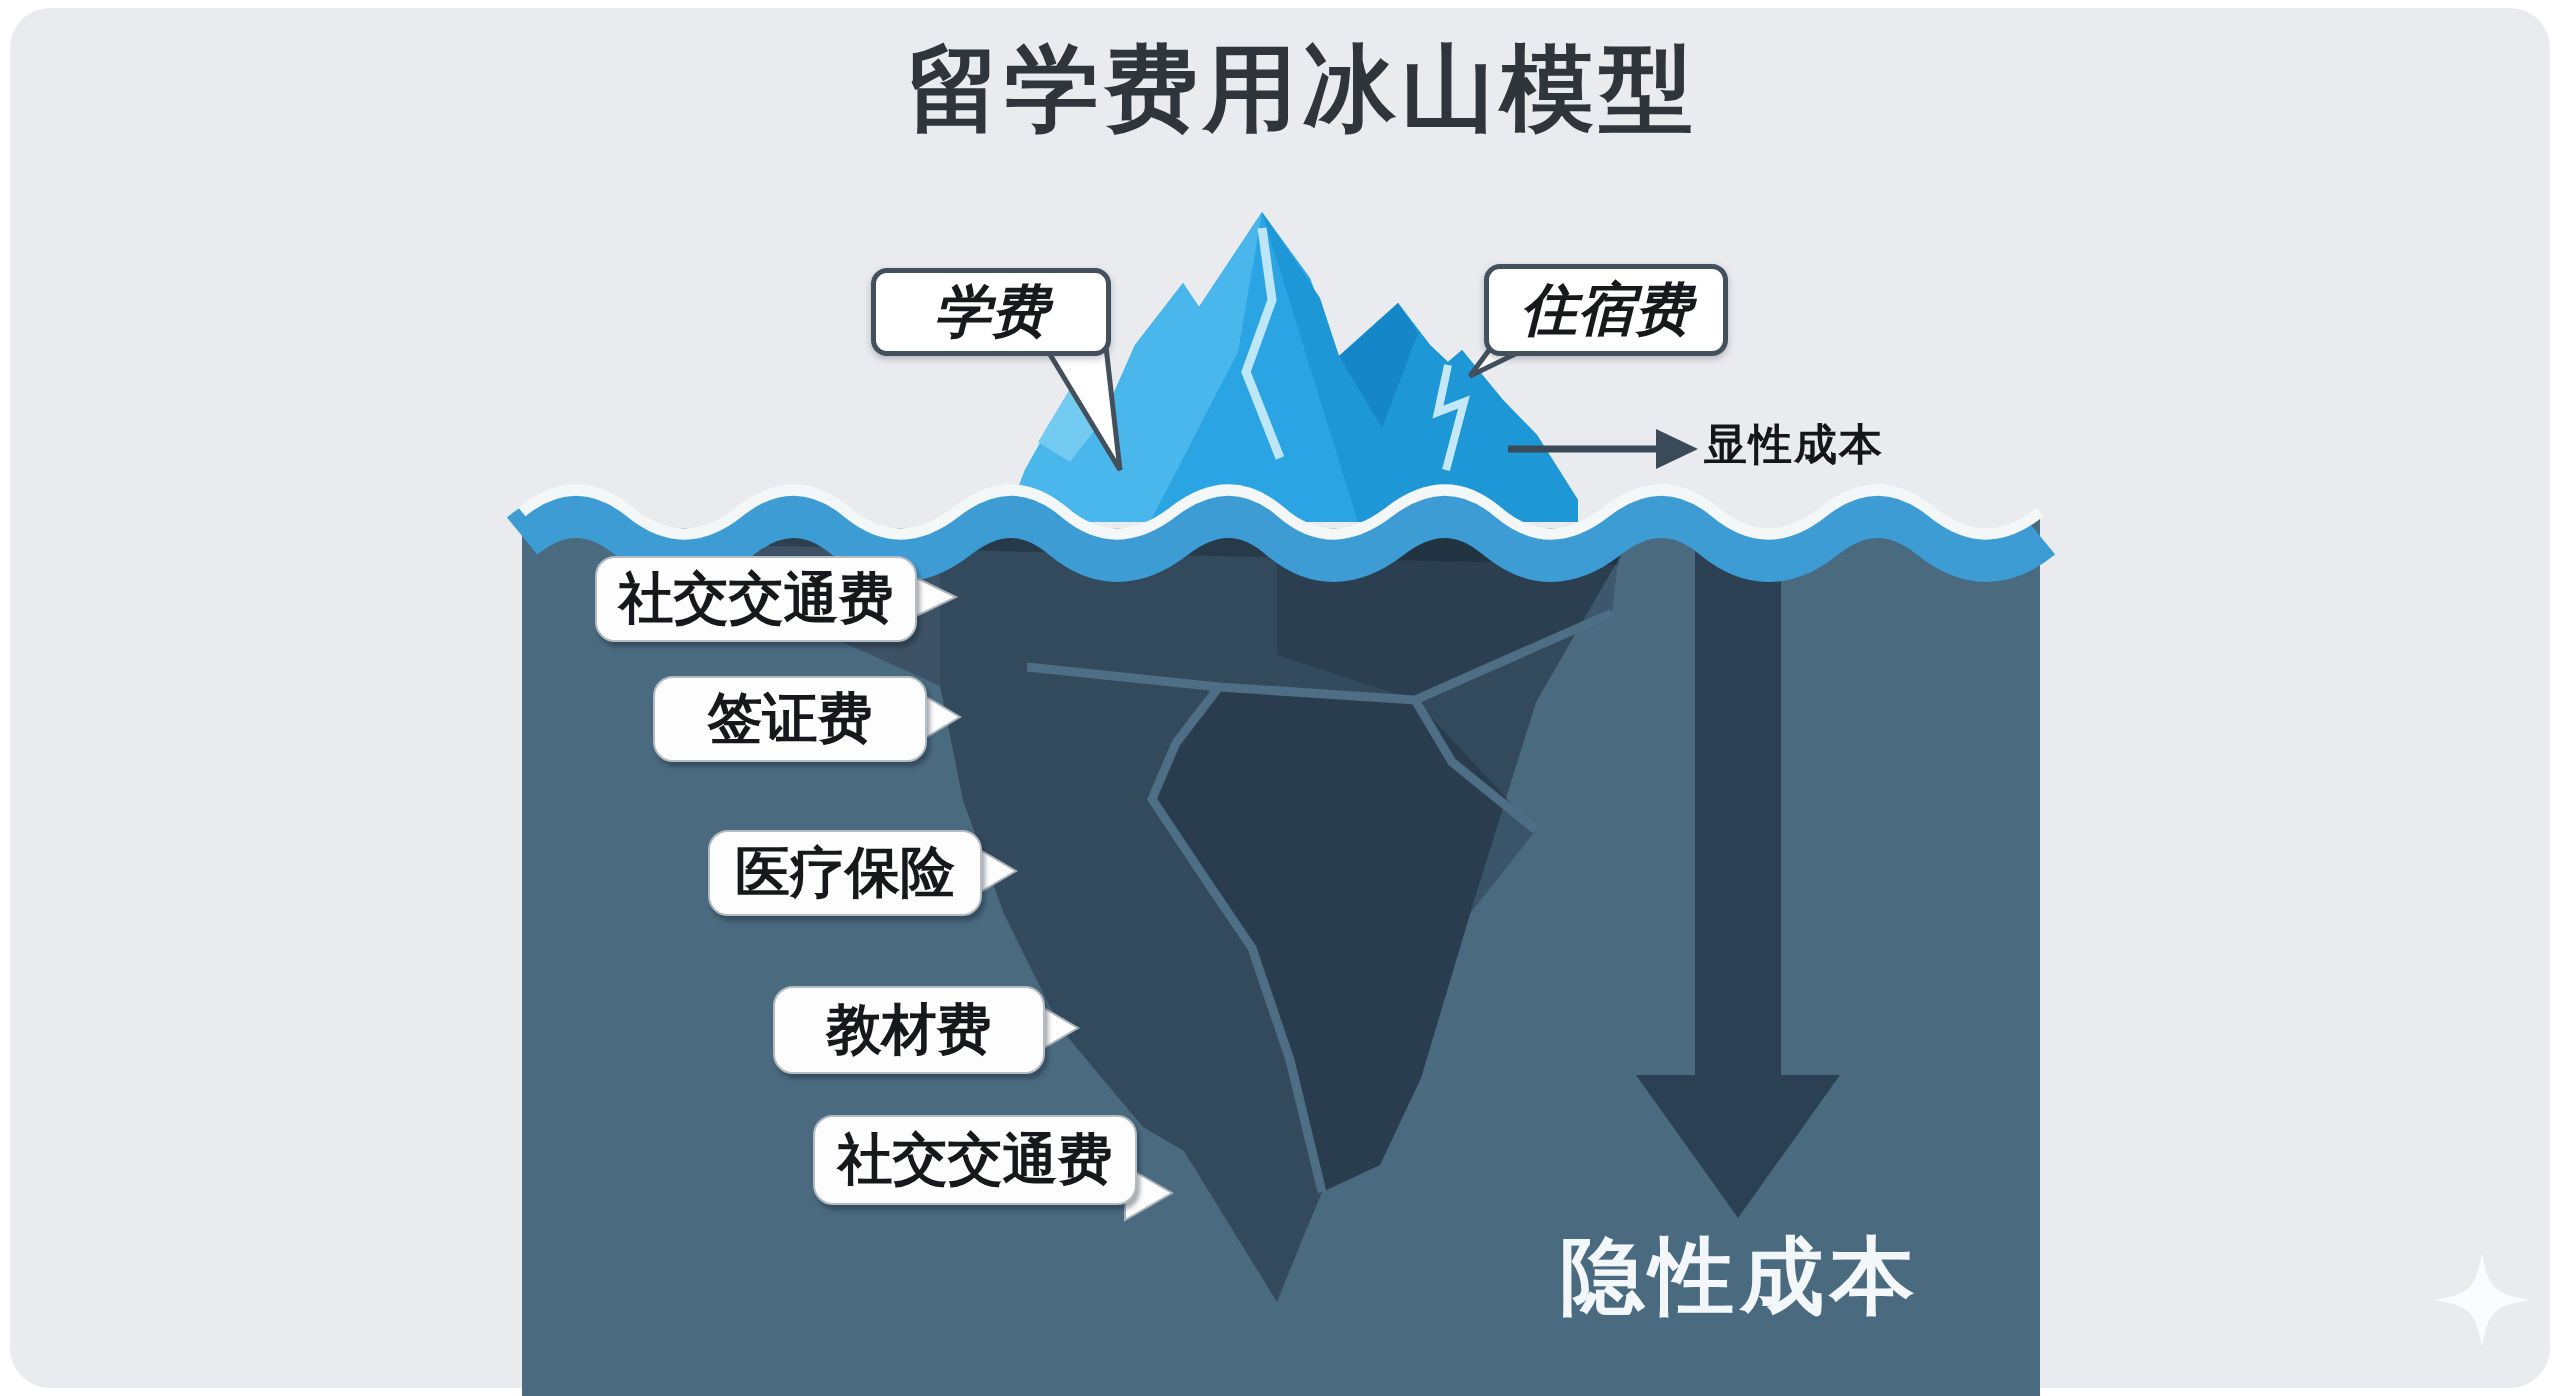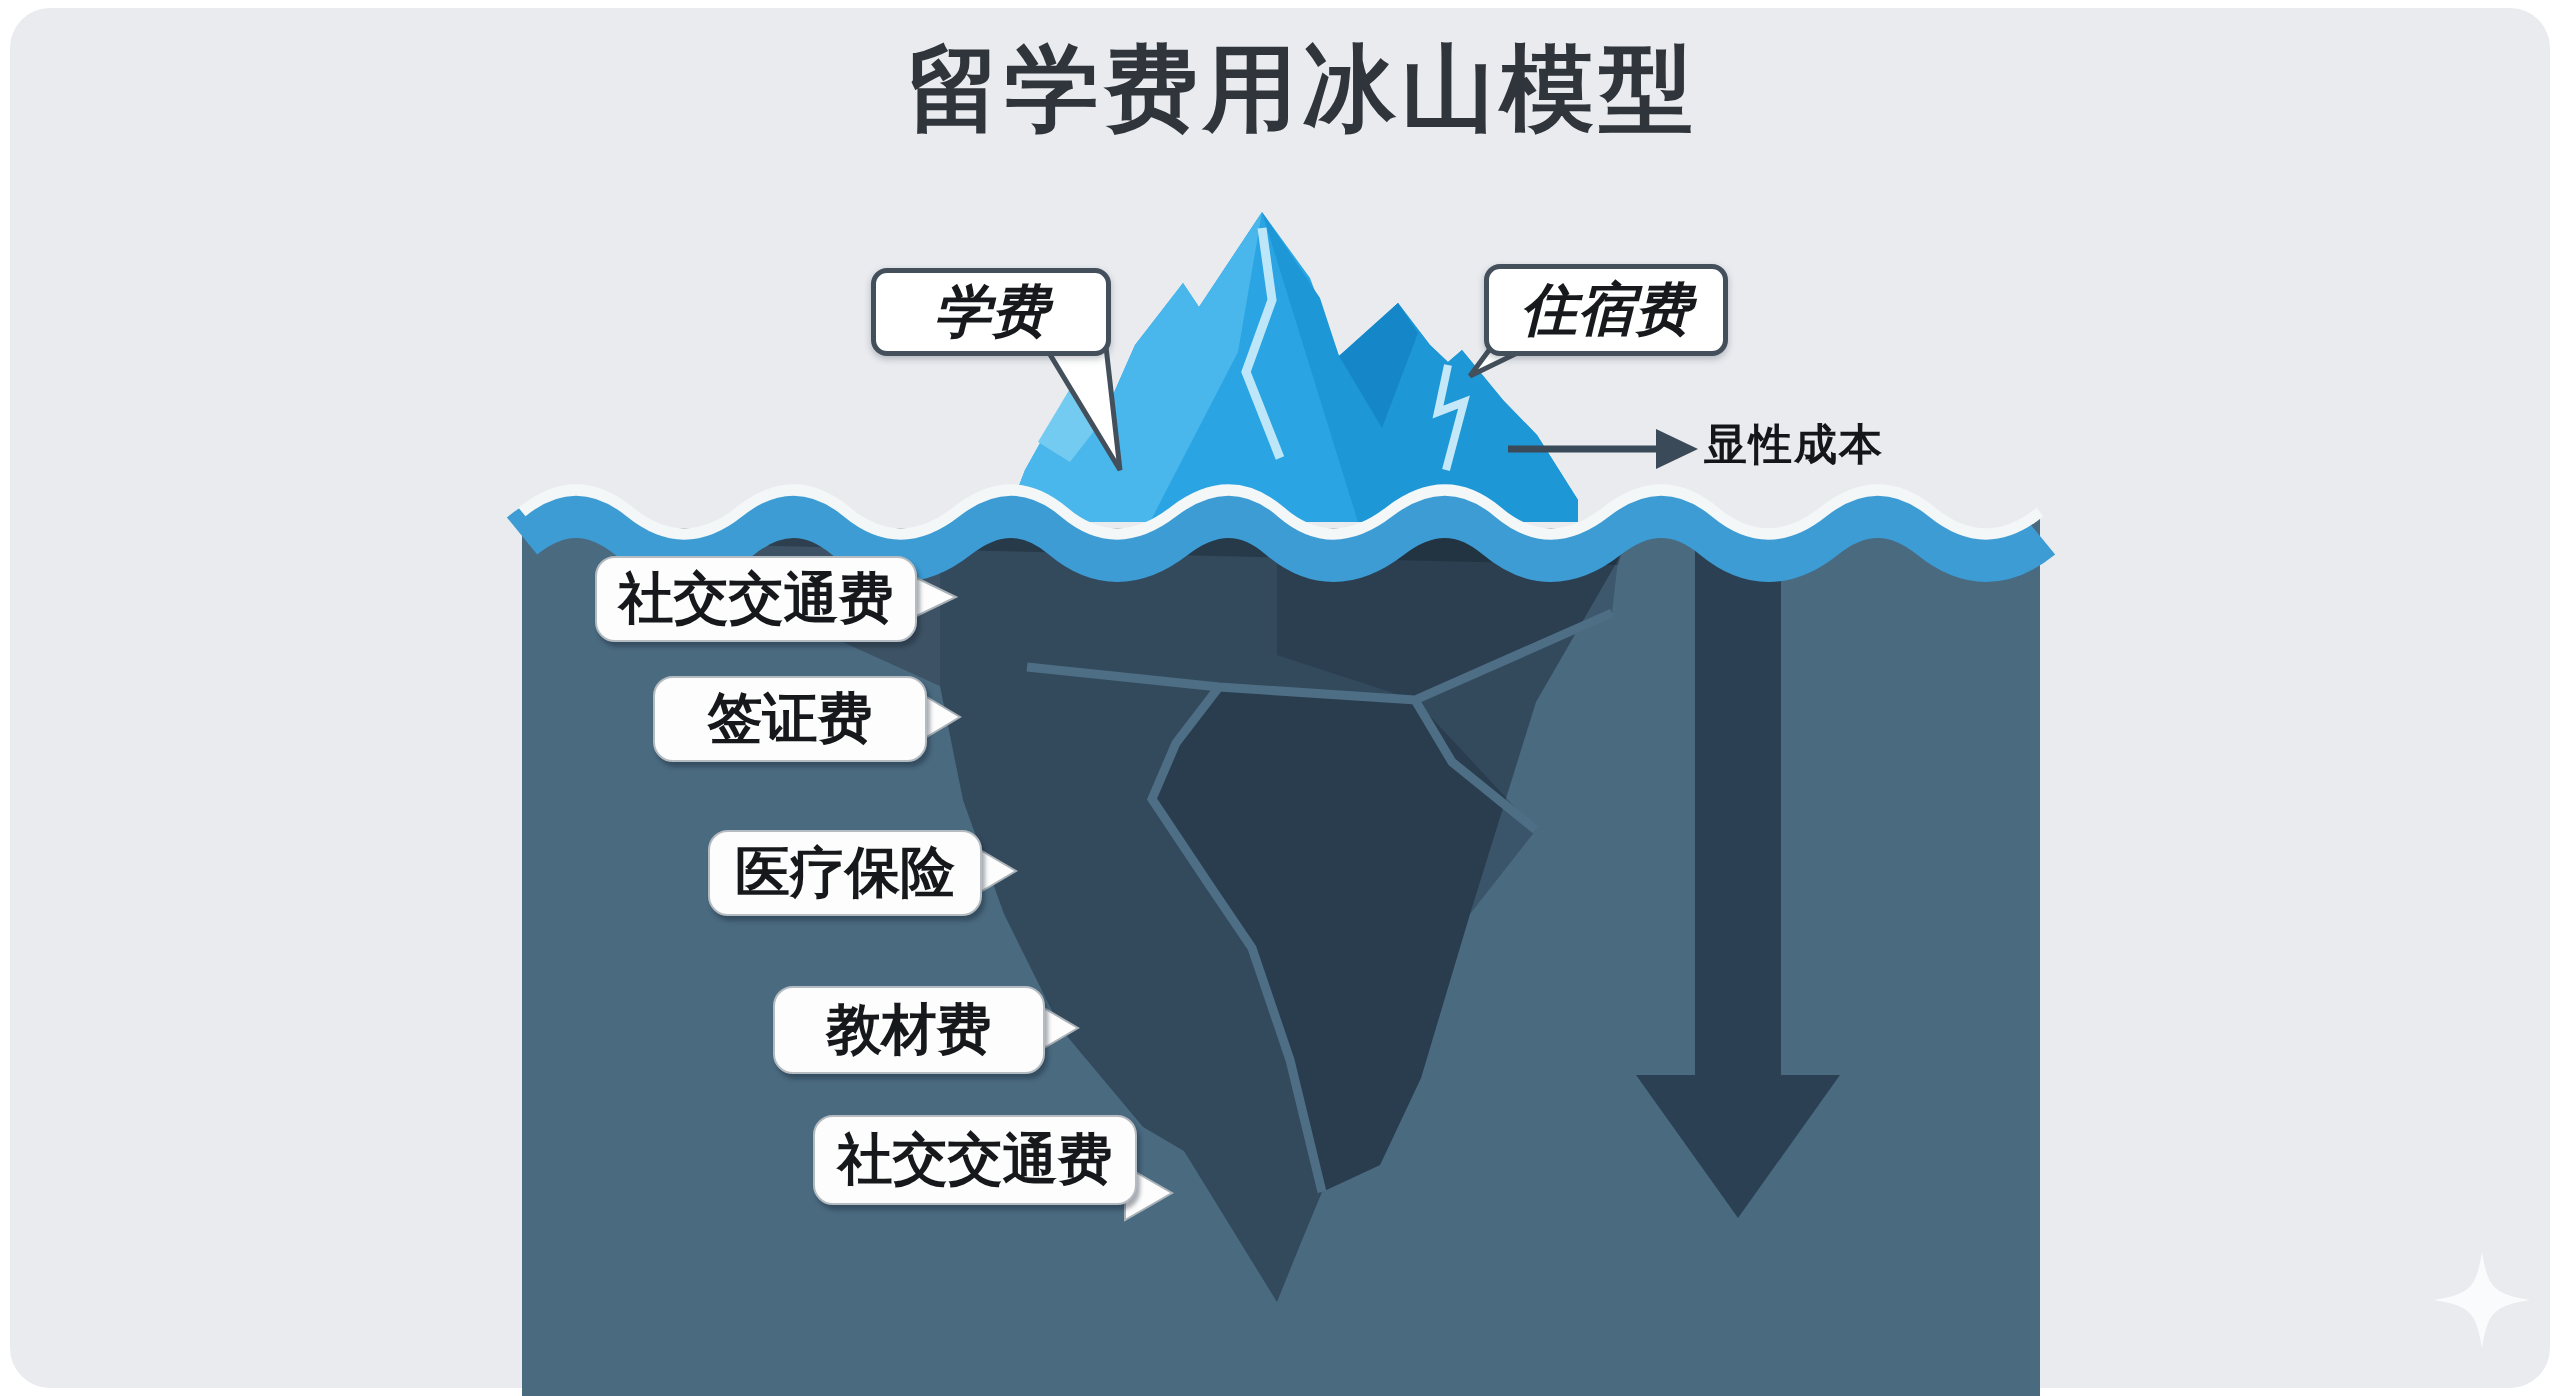--- a/index.html
+++ b/index.html
@@ -113,13 +113,14 @@
   <div class="bub-under bub-u3">
     <span>医疗保险</span>
   </div>
   <div class="bub-under bub-u4">
     <span>教材费</span>
   </div>
   <div class="bub-under bub-u5">
     <span>社交交通费</span>
   </div>
 
+  <div class="lbl-hidden">隐性成本</div>
 </div>
 
 </body></html>

